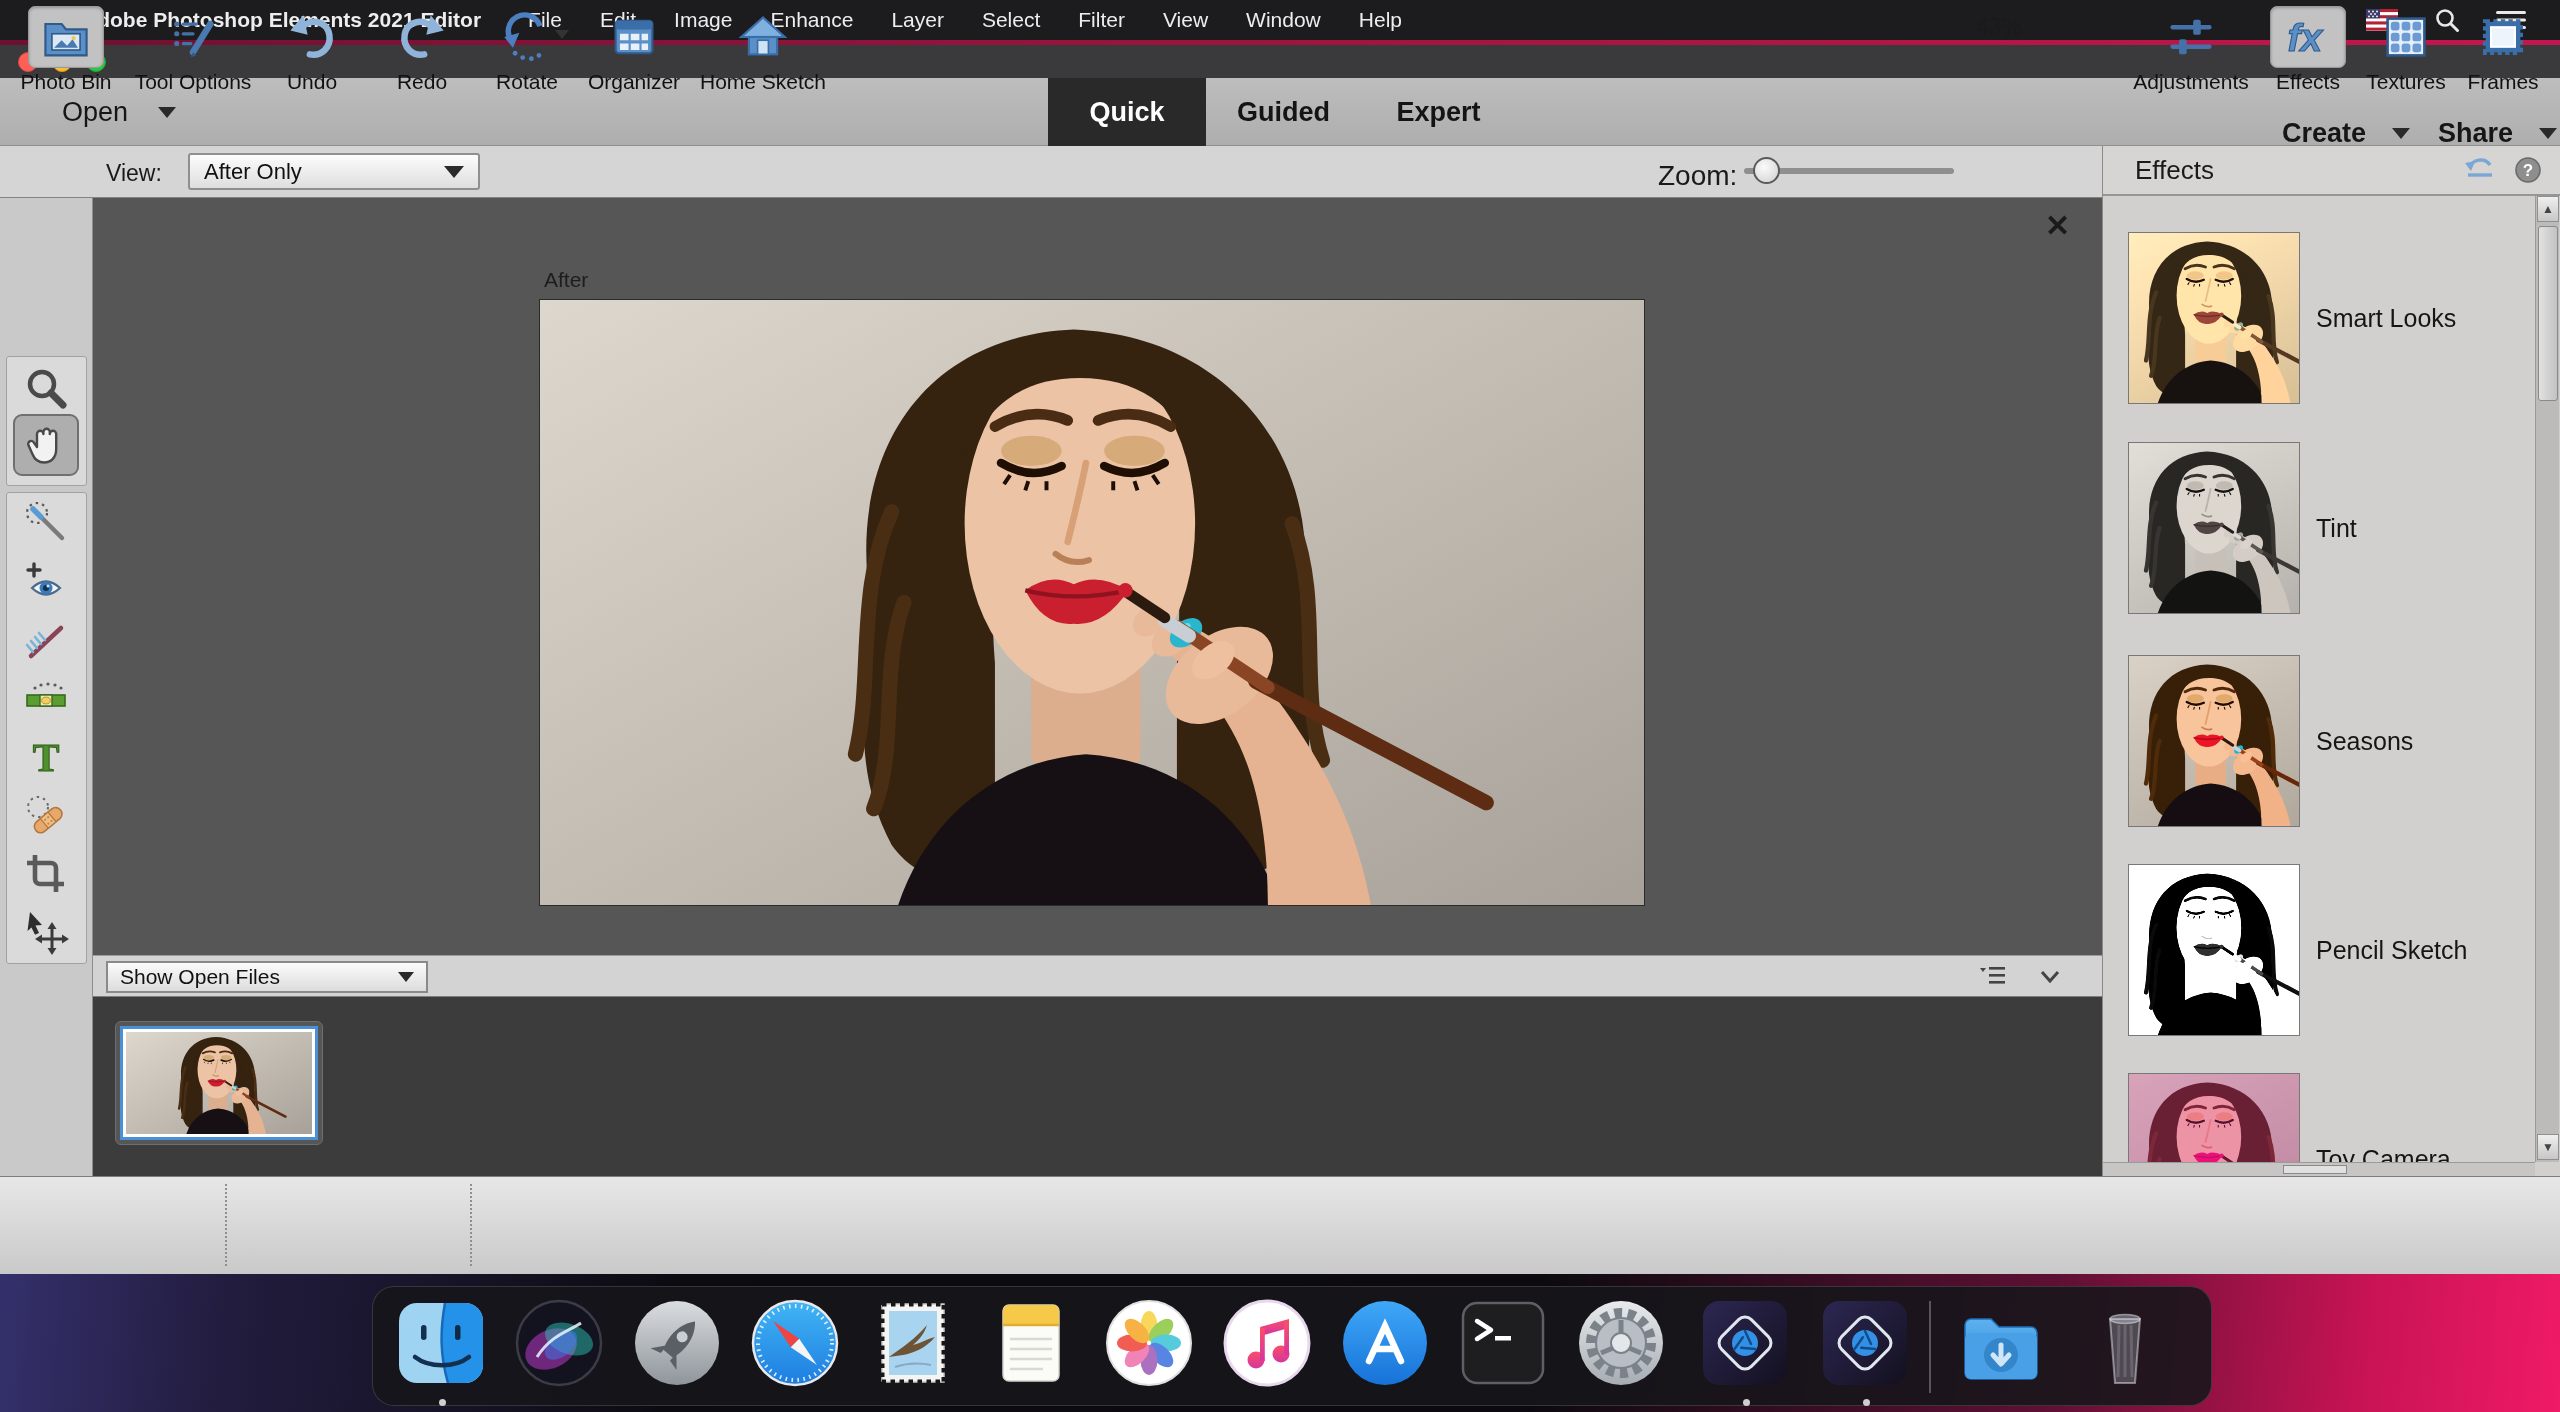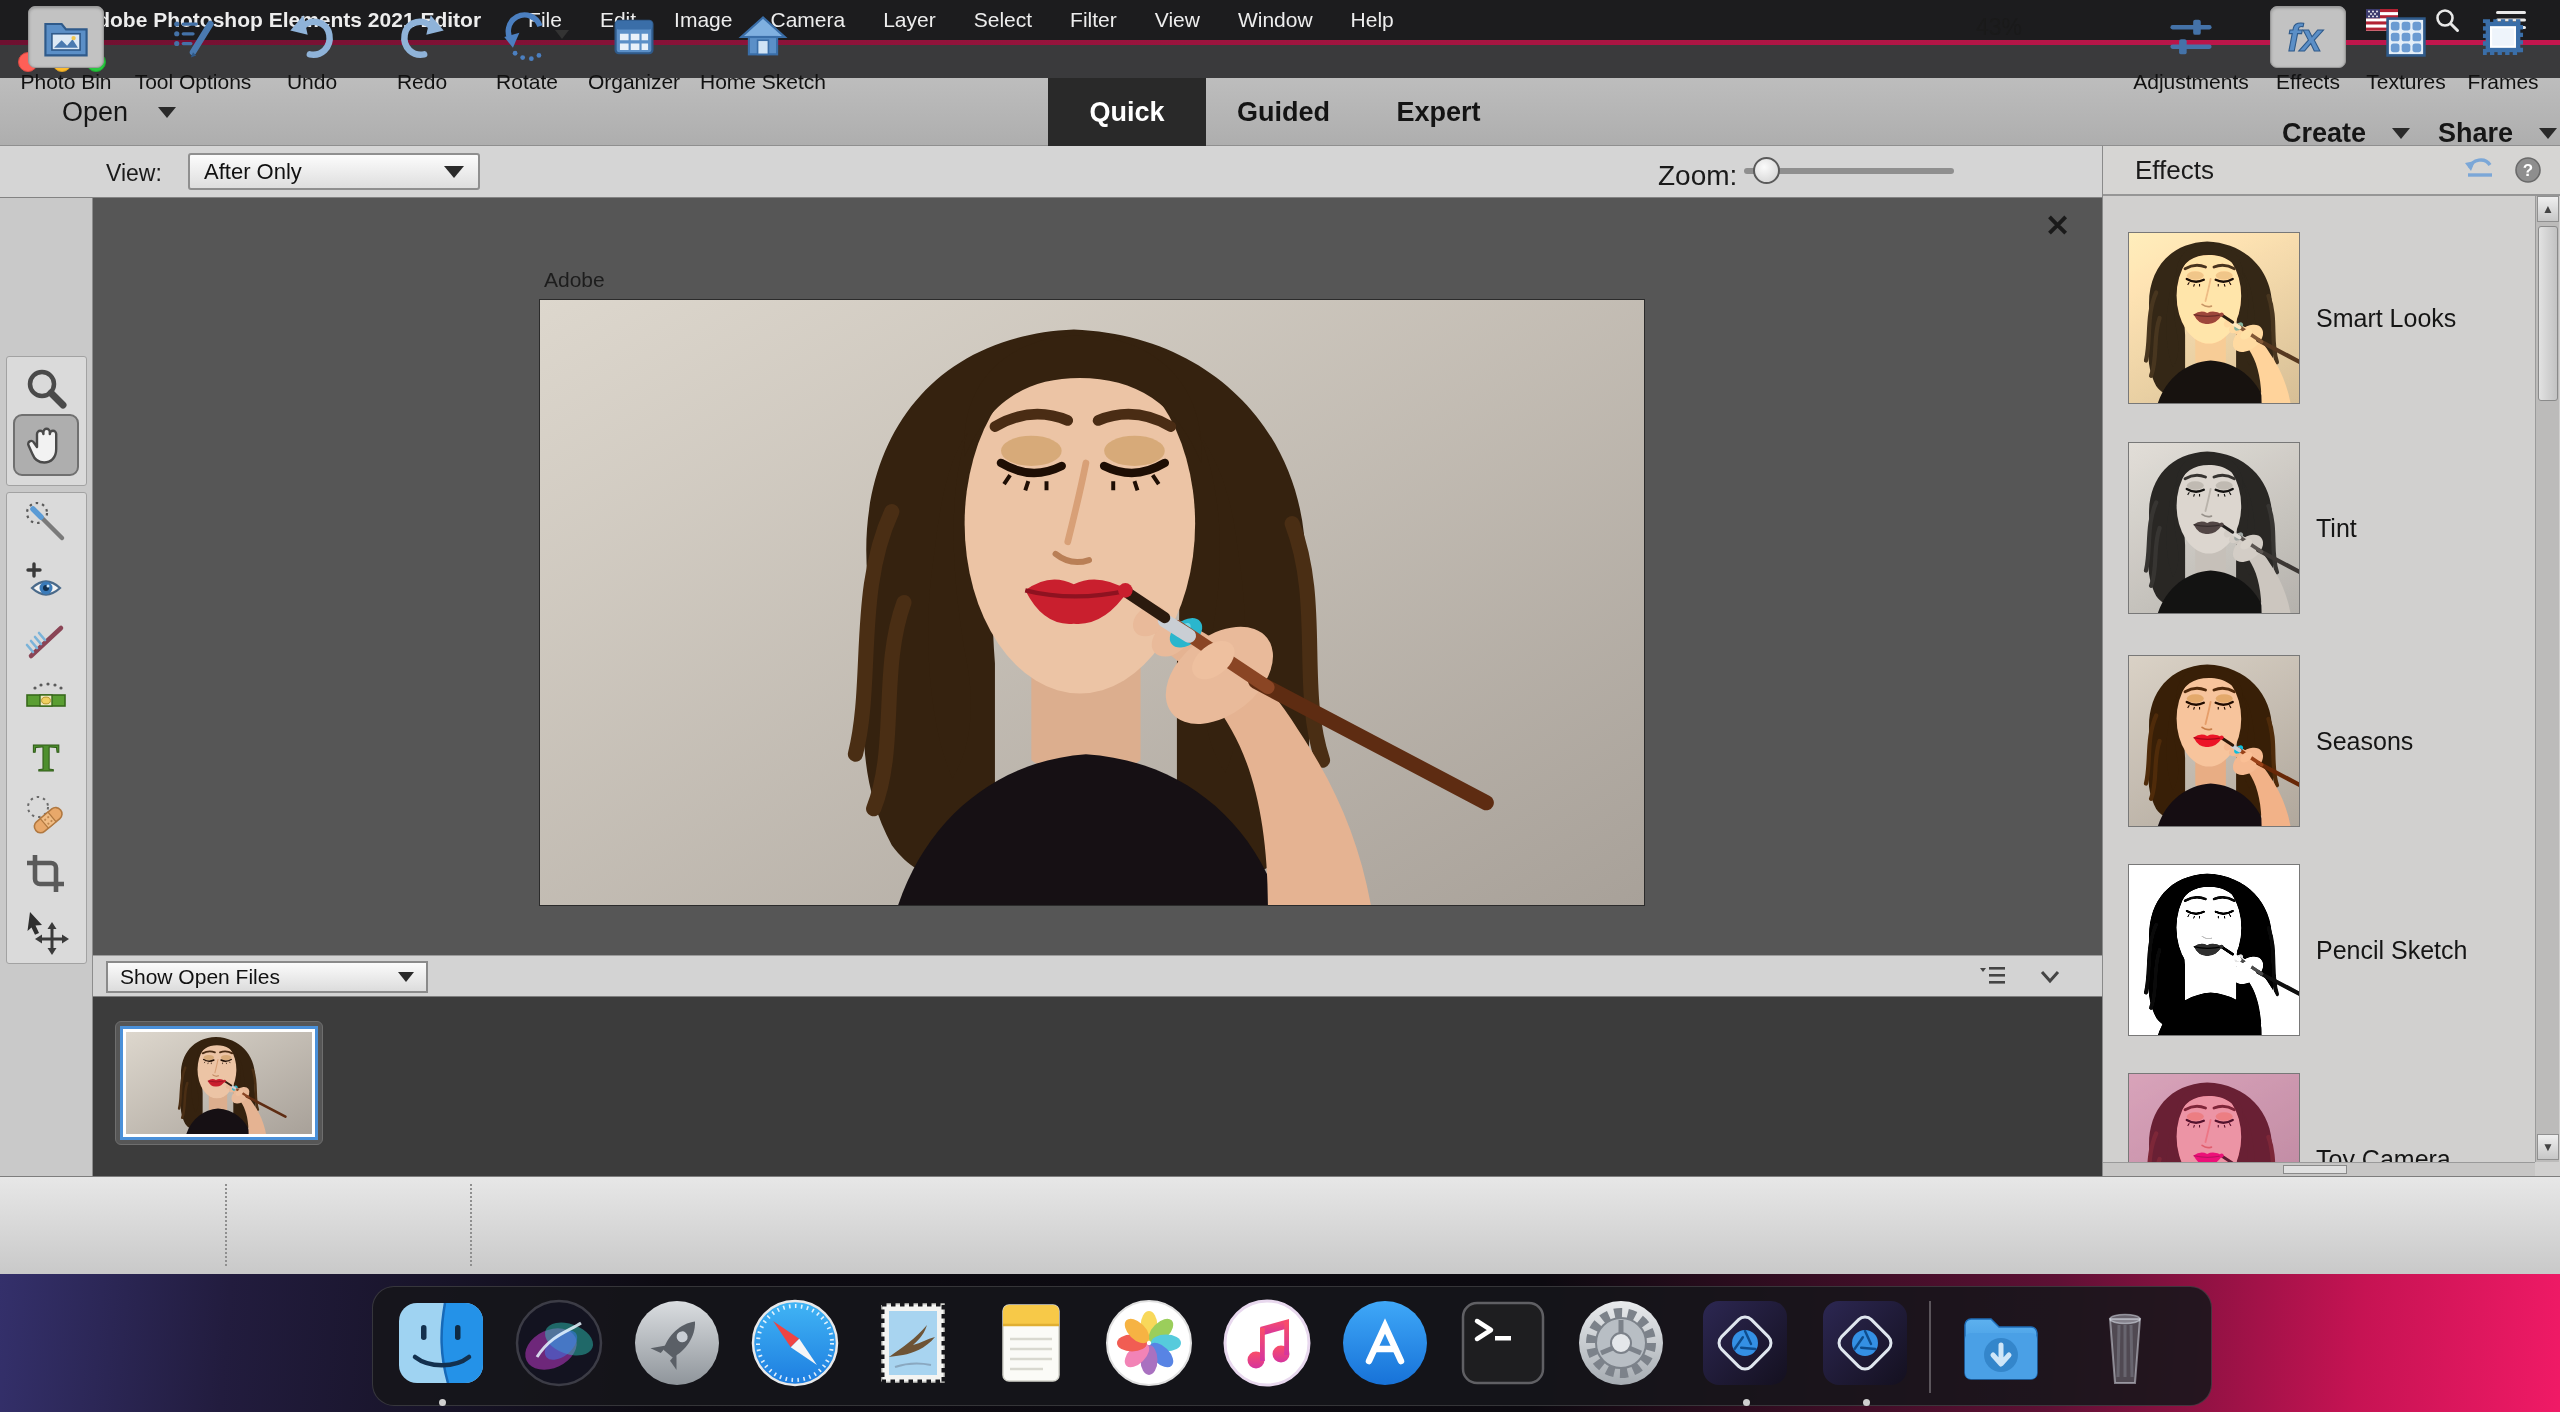--- a/index.html
+++ b/index.html
@@ -185,21 +185,21 @@
   </svg>
 
   <header id="menubar">
     <svg class="apple" viewBox="0 0 384 512">
         <path fill="#ececec" d="M318.7 268.7c-.2-36.7 16.4-64.4 50-84.8-18.8-26.9-47.2-41.7-84.7-44.6-35.5-2.8-74.3 20.7-88.5 20.7-15 0-49.4-19.7-76.4-19.7C63.3 141.2 4 184.8 4 273.5q0 39.3 14.4 81.2c12.8 36.7 59 126.7 107.2 125.2 25.2-.6 43-17.9 75.8-17.9 31.8 0 48.3 17.9 76.4 17.9 48.6-.7 90.4-82.5 102.6-119.3-65.2-30.7-61.7-90-61.7-91.9zm-56.6-164.2c27.3-32.4 24.8-61.9 24-72.5-24.1 1.4-52 16.4-67.9 34.9-17.5 19.8-27.8 44.3-25.6 71.9 26.1 2 49.9-11.4 69.5-34.3z"></path>
       </svg>
     <span class="appname">Adobe Photoshop Elements 2021 Editor</span>
     <span class="menu-item">File</span>
     <span class="menu-item">Edit</span>
     <span class="menu-item">Image</span>
-    <span class="menu-item">Camera</span>
+    <span class="menu-item">Enhance</span>
     <span class="menu-item">Layer</span>
     <span class="menu-item">Select</span>
     <span class="menu-item">Filter</span>
     <span class="menu-item">View</span>
     <span class="menu-item">Window</span>
     <span class="menu-item">Help</span>
     <span class="mb-right">
       <svg width="26" height="26" viewBox="0 0 26 26">
           <path d="M5 2 L21 15 L13 16 L16 24 L12.5 25.5 L9 17.5 L5 21 Z" fill="#e8e8e8" stroke="#1c1c1e" stroke-width="1.2"></path>
         </svg>
@@ -375,21 +375,21 @@
             <path d="M30 14 L34.5 21 H25.5 Z"></path>
             <path d="M30 48 L34.5 41 H25.5 Z" transform="translate(0,-1)"></path>
             <path d="M13 31 L20 26.5 V35.5 Z"></path>
             <path d="M47 31 L40 26.5 V35.5 Z"></path>
           </g>
         </svg>
     </div>
   </div>
 
   <div id="canvas">
-    <span id="after-label">Adobe</span>
+    <span id="after-label">After</span>
     <span id="img-close">✕</span>
     <div id="photo">
       <svg viewBox="0 0 364 200" preserveAspectRatio="xMidYMid slice">
           <use href="#portrait-scene"></use>
         </svg>
     </div>
   </div>
 
   <div id="binbar">
     <div id="binbar-select">

